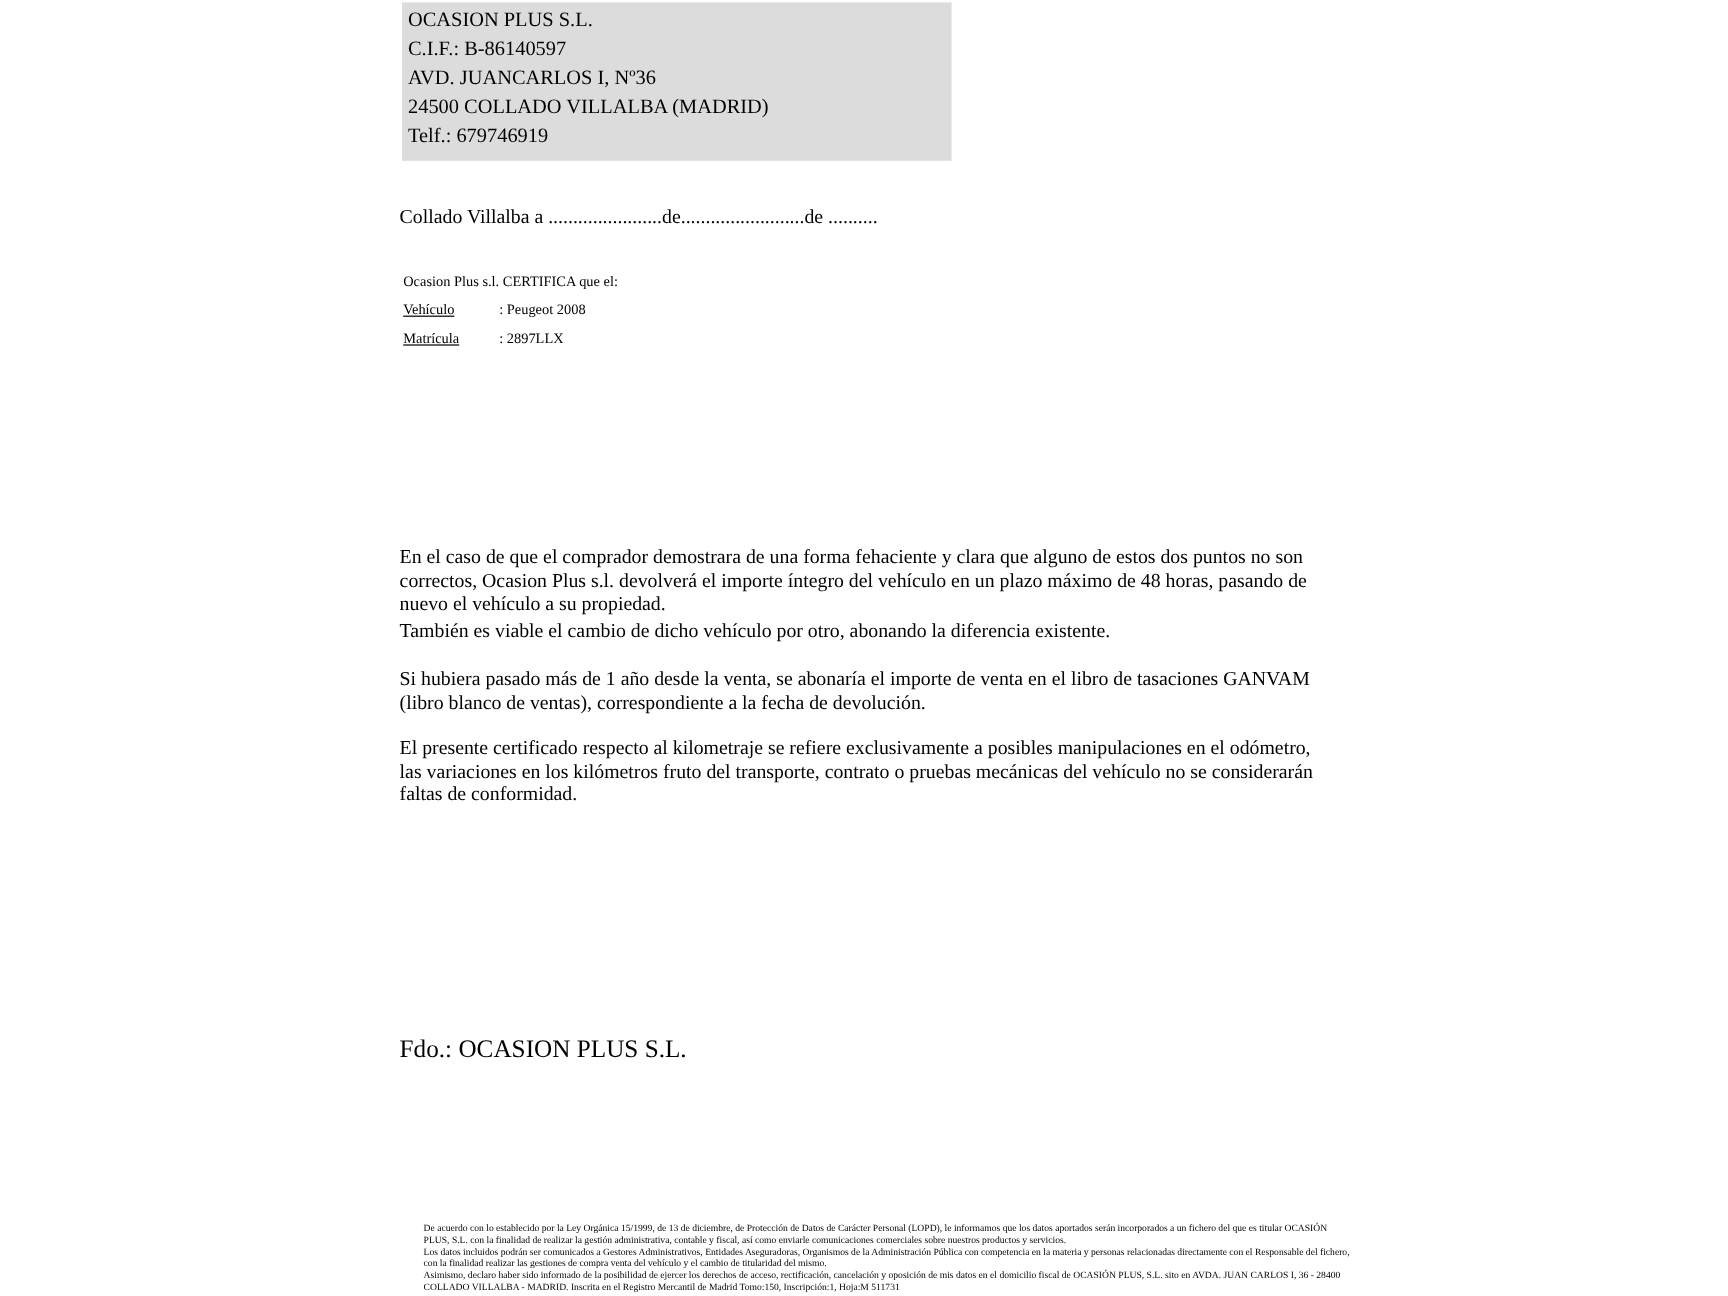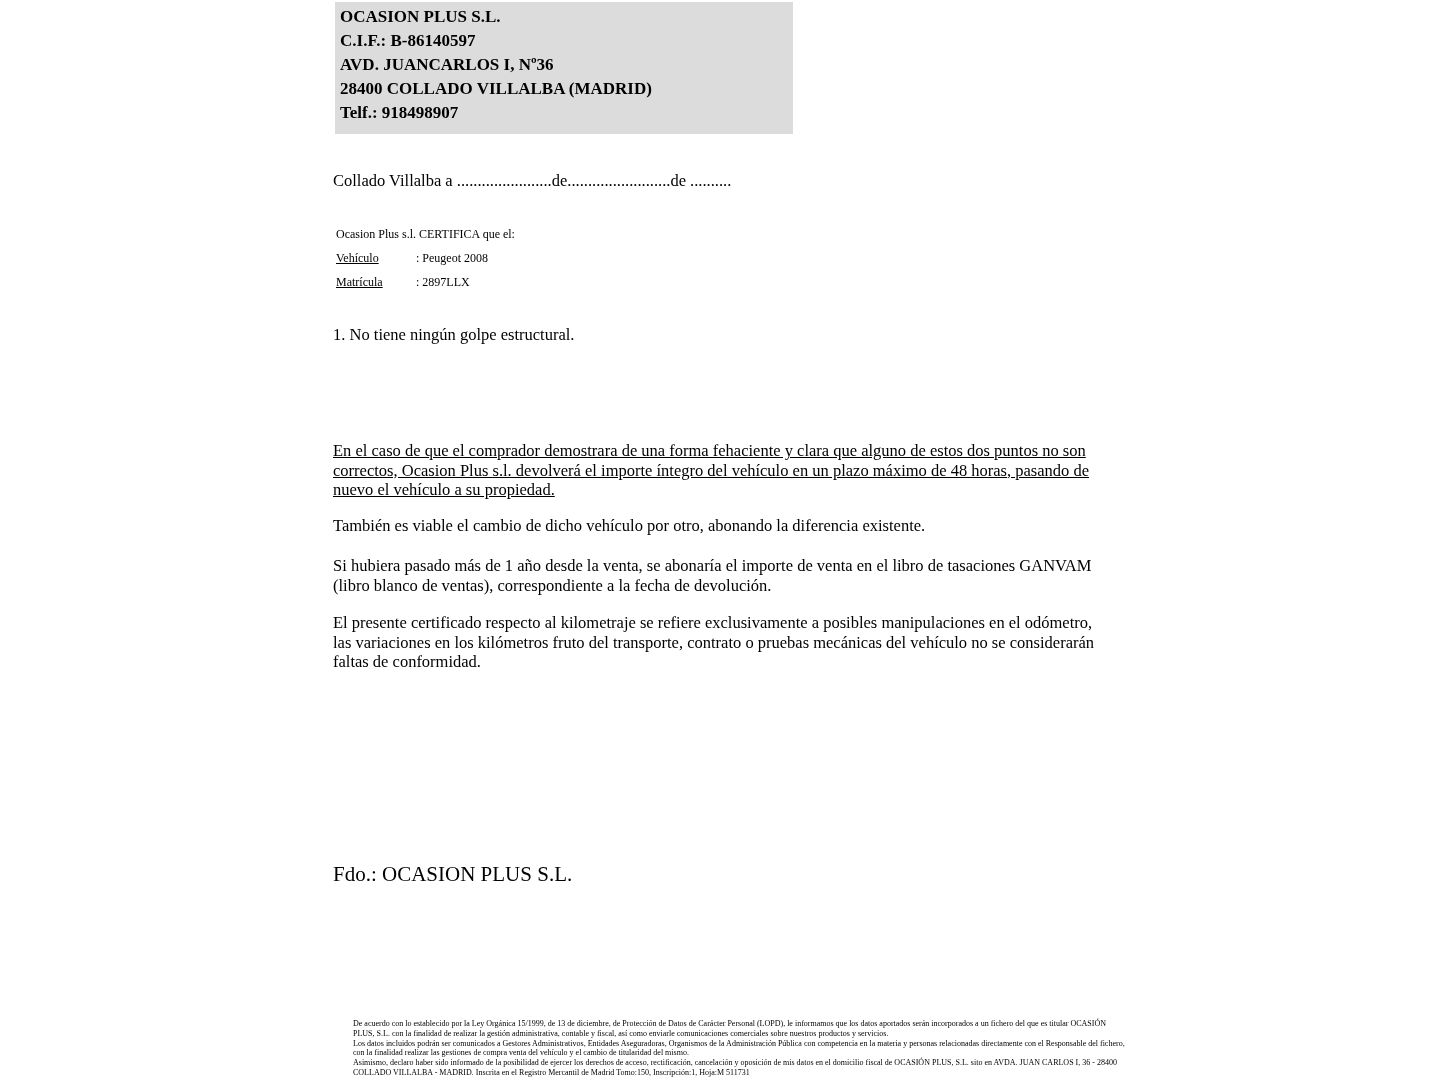--- a/index.html
+++ b/index.html
@@ -14,21 +14,21 @@
   }
   .header-box {
     position: absolute;
     left: 335px;
     top: 2px;
     width: 449px;
     background: #dcdcdc;
     padding: 3px 4px 9px 5px;
   }
   .header-line {
-    font-weight: bold;
+    font-weight: normal;
     font-size: 17px;
     line-height: 24px;
     white-space: nowrap;
   }
   .date-line {
     position: absolute;
     left: 333px;
     top: 171px;
     width: 760px;
     font-size: 16.5px;
@@ -57,21 +57,21 @@
   .point-1 { top: 325px; }
   .point-2 { top: 363px; }
   .para {
     position: absolute;
     left: 333px;
     width: 762px;
     font-size: 16.5px;
     line-height: 19.5px;
     text-align: left;
   }
-  .para-1 { top: 441px; text-decoration: underline; }
+  .para-1 { top: 454px; }
   .para-2 { top: 516px; }
   .para-3 { top: 556px; }
   .para-4 { top: 613px; }
   .signature {
     position: absolute;
     left: 333px;
     top: 862px;
     font-size: 21px;
   }
   .legal {
@@ -87,37 +87,36 @@
 </style>
 </head>
 <body>
 
 <div class="page">
 
   <div class="header-box">
     <div class="header-line">OCASION PLUS S.L.</div>
     <div class="header-line">C.I.F.: B-86140597</div>
     <div class="header-line">AVD. JUANCARLOS I, Nº36</div>
-    <div class="header-line">28400 COLLADO VILLALBA (MADRID)</div>
-    <div class="header-line">Telf.: 918498907</div>
+    <div class="header-line">24500 COLLADO VILLALBA (MADRID)</div>
+    <div class="header-line">Telf.: 679746919</div>
   </div>
 
   <div class="date-line">Collado Villalba a .......................de.........................de ..........</div>
 
   <div class="cert-block">
     <div class="cert-line">Ocasion Plus s.l. CERTIFICA que el:</div>
     <div class="cert-line">
       <span class="kv-label"><span class="ul">Vehículo</span></span><span>: Peugeot 2008</span>
     </div>
     <div class="cert-line">
       <span class="kv-label"><span class="ul">Matrícula</span></span><span>: 2897LLX</span>
     </div>
   </div>
 
-  <div class="point point-1">1. No tiene ningún golpe estructural.</div>
 
   <div class="para para-1">En el caso de que el comprador demostrara de una forma fehaciente y clara que alguno de estos dos puntos no son correctos, Ocasion Plus s.l. devolverá el importe íntegro del vehículo en un plazo máximo de 48 horas, pasando de nuevo el vehículo a su propiedad.</div>
   <div class="para para-2">También es viable el cambio de dicho vehículo por otro, abonando la diferencia existente.</div>
   <div class="para para-3">Si hubiera pasado más de 1 año desde la venta, se abonaría el importe de venta en el libro de tasaciones GANVAM (libro blanco de ventas), correspondiente a la fecha de devolución.</div>
   <div class="para para-4">El presente certificado respecto al kilometraje se refiere exclusivamente a posibles manipulaciones en el odómetro, las variaciones en los kilómetros fruto del transporte, contrato o pruebas mecánicas del vehículo no se considerarán faltas de conformidad.</div>
 
   <div class="signature">Fdo.: OCASION PLUS S.L.</div>
 
   <div class="legal">
     <p>De acuerdo con lo establecido por la Ley Orgánica 15/1999, de 13 de diciembre, de Protección de Datos de Carácter Personal (LOPD), le informamos que los datos aportados serán incorporados a un fichero del que es titular OCASIÓN PLUS, S.L. con la finalidad de realizar la gestión administrativa, contable y fiscal, así como enviarle comunicaciones comerciales sobre nuestros productos y servicios.</p>

